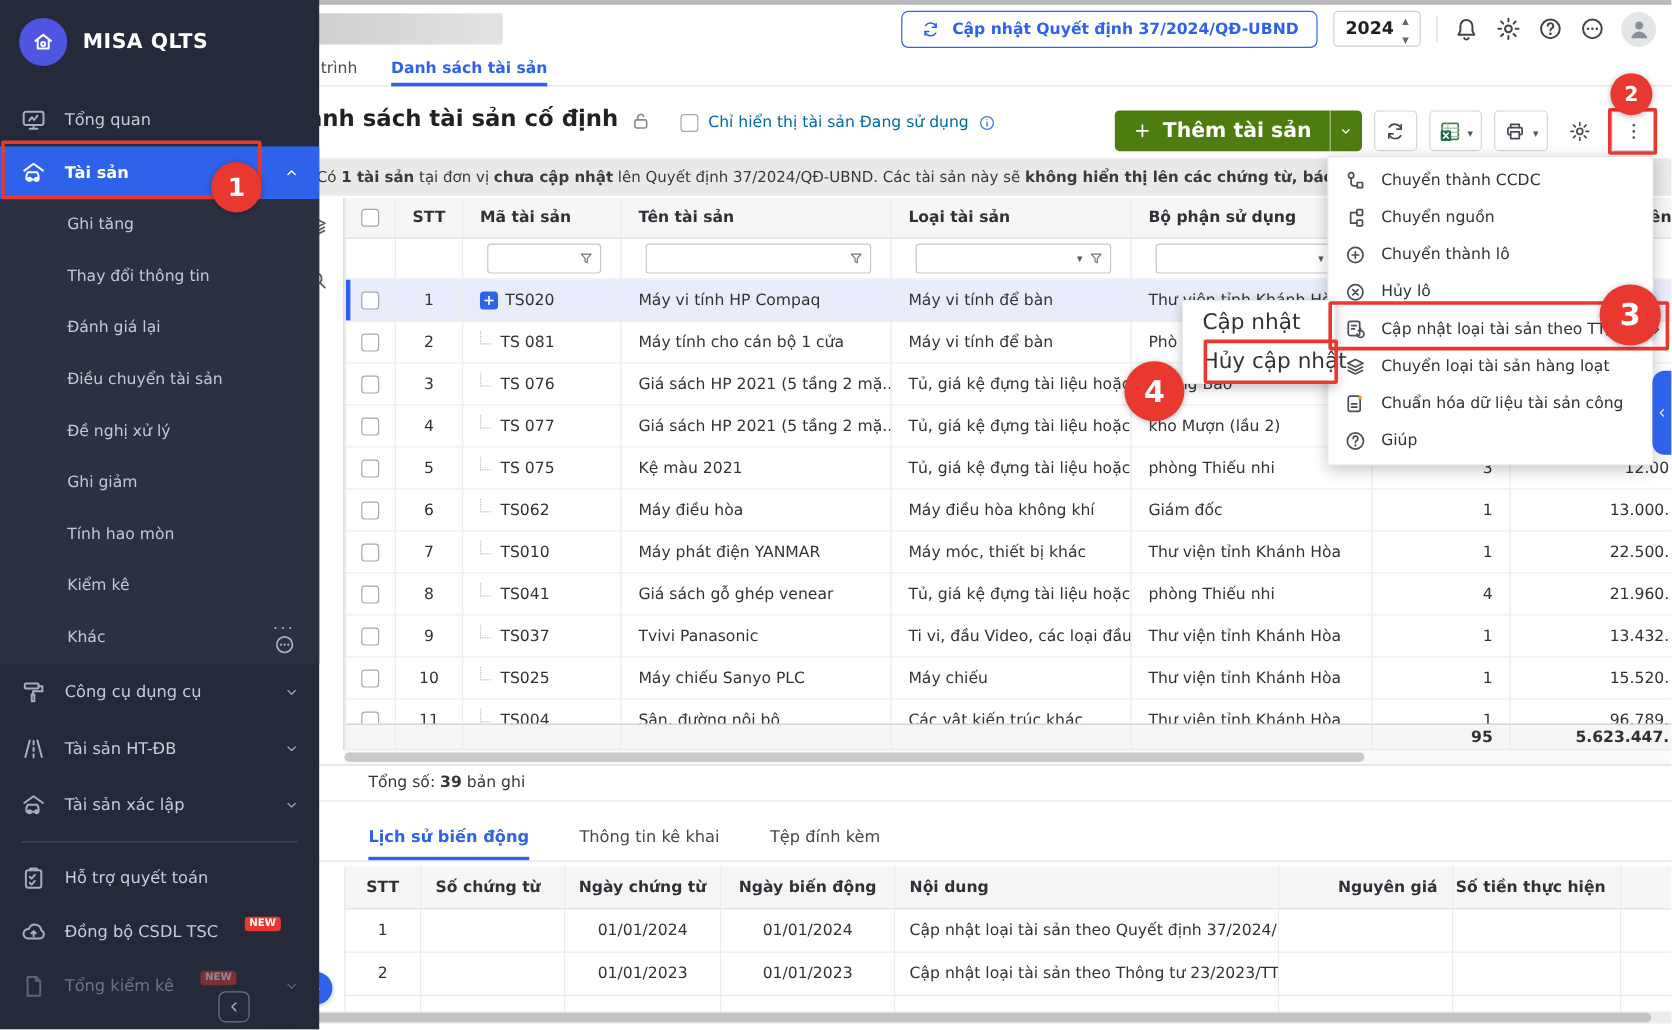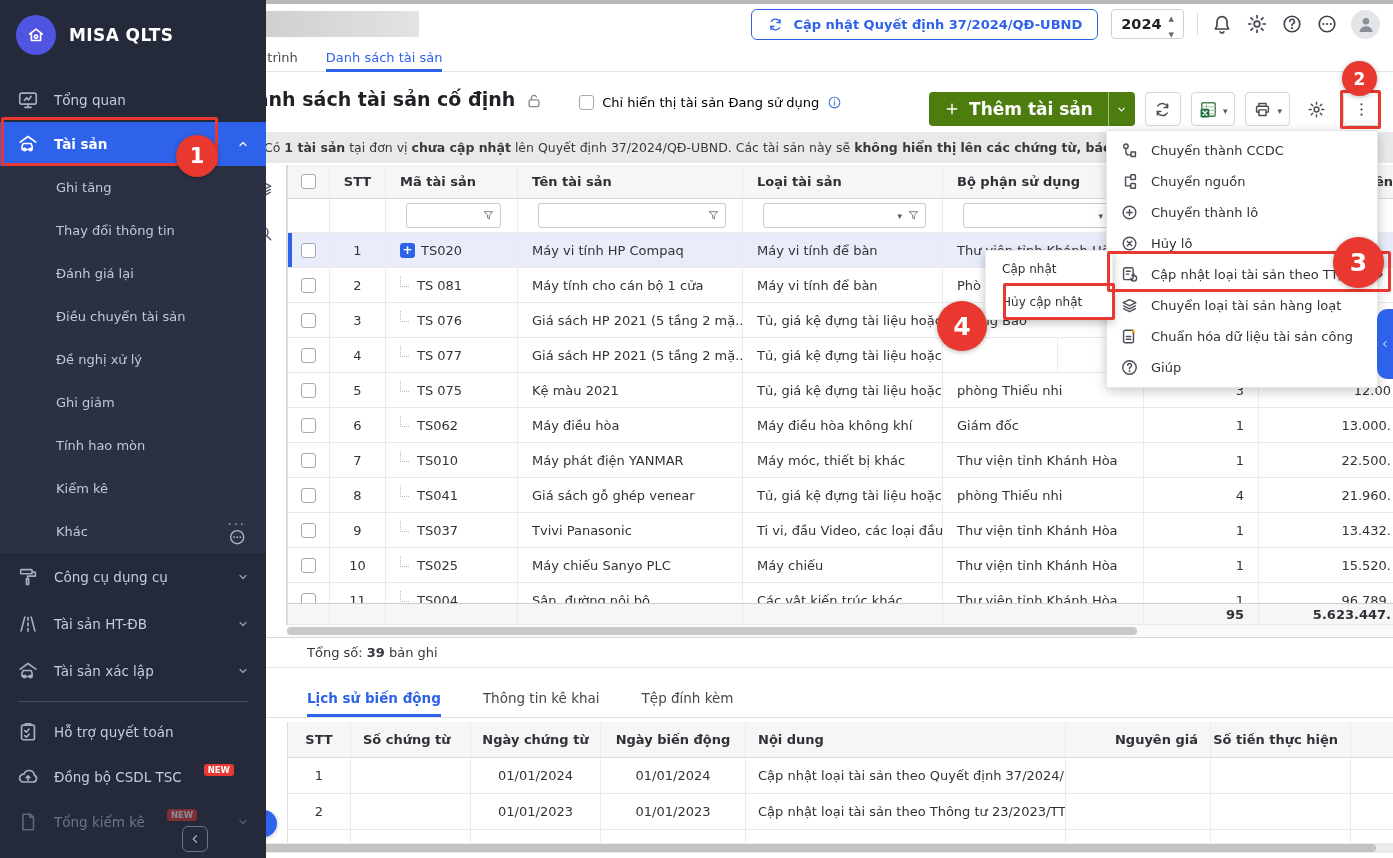--- a/index.html
+++ b/index.html
@@ -45,27 +45,27 @@
 .spinner{display:flex;flex-direction:column;color:#666;cursor:pointer}
 .sp-up::before{content:"▲";font-size:7px;line-height:6px}
 .sp-down::before{content:"▼";font-size:7px;line-height:6px}
 .vsep{width:1px;height:22px;background:#dcdcdc}
 .top-icon{width:22px;height:22px;color:#3f434a;cursor:pointer}
 .avatar{width:29px;height:29px;border-radius:50%;background:#e3e5e9;display:flex;align-items:center;justify-content:center;color:#8a9099;overflow:hidden;cursor:pointer}
 .avatar .icon{width:22px;height:22px}
 
 .tabs-row{position:absolute;top:44px;left:0;right:0;height:28px;border-bottom:1px solid #e3e3e3;display:flex;gap:28px;padding:0 15px;font-size:13px;color:#4a4a4a}
 .ptab{display:flex;align-items:center;height:100%;position:relative;cursor:pointer;white-space:nowrap}
-.ptab.active{color:#2f62ea;font-weight:normal}
+.ptab.active{color:#2f62ea;font-weight:bold}
 .ptab.active::after{content:"";position:absolute;left:0;right:0;bottom:-1px;height:3px;background:#2f62ea}
 
 .page-head{position:absolute;top:88px;left:18px;display:flex;align-items:flex-end;gap:10px}
 .page-title{font-size:19px;font-weight:bold;color:#1f2124;white-space:nowrap}
 .lock{width:18px;height:18px;color:#8a8a8a}
-.filter-check{display:flex;align-items:center;gap:8px;margin-left:26px;font-size:13px;color:#000000;cursor:pointer}
+.filter-check{display:flex;align-items:center;gap:8px;margin-left:14px;font-size:13px;color:#0369a1;cursor:pointer}
 .cb{width:15px;height:15px;border:1.5px solid #a4a8ae;border-radius:3px;background:#fff;flex:none;display:inline-block}
 .info-i{width:15px;height:15px;color:#4c7bd9}
 
 .toolbar{position:absolute;top:92px;right:14px;display:flex;gap:10px;align-items:center}
 .add-btn{background:#4d7c0f;color:#fff;height:34px;border-radius:4px;display:flex;font-size:17px;font-weight:bold;cursor:pointer;overflow:hidden}
 .add-main{padding:0 15px;display:flex;gap:9px;align-items:center}
 .add-main .icon{width:16px;height:16px}
 .add-caret{width:27px;border-left:1px solid rgba(255,255,255,.5);display:flex;align-items:center;justify-content:center}
 .add-caret .icon{width:11px;height:11px}
 .tool-btn{height:34px;min-width:36px;border:1px solid #d7d7d7;border-radius:4px;background:#fff;display:flex;align-items:center;justify-content:center;gap:5px;color:#474b52;padding:0 7px;cursor:pointer}
@@ -127,21 +127,21 @@
 .bottom-scroll .thumb2{position:absolute;left:4px;top:1px;width:1150px;height:8px;background:#c3c3c3;border-radius:4px}
 .next-fab{position:absolute;left:28px;top:810px;width:27px;height:27px;border-radius:50%;background:#2f62ea;color:#fff;display:flex;align-items:center;justify-content:center;cursor:pointer;box-shadow:0 1px 4px rgba(0,0,0,.25)}
 .next-fab .icon{width:12px;height:12px}
 
 
 .kebab-menu{position:absolute;left:1106px;top:130px;width:272px;background:#fff;border:1px solid #e6e6e6;border-radius:2px;box-shadow:0 3px 12px rgba(0,0,0,.22);z-index:20;padding:4px 0}
 .kmenu-item{height:31px;display:flex;align-items:center;gap:12px;padding:0 13px;font-size:13px;color:#2f3237;cursor:pointer;white-space:nowrap}
 .kmenu-item .icon{width:19px;height:19px;color:#4a4e55}
 .kmenu-item .icon.submenu-arrow{width:11px;height:11px;margin-left:auto;color:#333}
 .ctx-submenu{position:absolute;left:985px;top:250px;width:128px;background:#fff;border:1px solid #ededed;border-radius:2px;box-shadow:0 3px 10px rgba(0,0,0,.25);z-index:21;padding:1px 0}
-.ctx-item{height:33px;display:flex;align-items:center;padding:16px 16px;font-size:12px;color:#2f3237;cursor:pointer;white-space:nowrap}
+.ctx-item{height:33px;display:flex;align-items:center;padding:16px 16px;font-size:18px;color:#2f3237;cursor:pointer;white-space:nowrap}
 .blue-handle{position:absolute;left:1377px;top:309px;width:16px;height:70px;background:#2f62ea;border-radius:10px 0 0 10px;z-index:22;display:flex;align-items:center;justify-content:center;color:#fff;cursor:pointer}
 .blue-handle .icon{width:10px;height:10px}
 .rbox{position:absolute;border:3px solid #e8382f;border-radius:2px;z-index:30;pointer-events:none}
 .r1{left:1px;top:117px;width:217px;height:49px}
 .r2{left:1340px;top:90px;width:41px;height:39px}
 .r3{left:1107px;top:251px;width:284px;height:41px}
 .r4{left:1003px;top:283px;width:112px;height:37px}
 .abadge{position:absolute;background:#e8382f;color:#fff;border-radius:50%;display:flex;align-items:center;justify-content:center;font-weight:bold;z-index:31;box-shadow:0 1px 5px rgba(0,0,0,.3)}
 .b1{left:176px;top:135px;width:42px;height:42px;font-size:21px}
 .b2{left:1342px;top:61px;width:35px;height:35px;font-size:17px}
@@ -591,20 +591,21 @@
               <div class="cell c0">
                 <span class="cb"></span>
               </div>
               <div class="cell c1 ctr">4</div>
               <div class="cell c2 codecell">
                 <span class="tree"></span>
                 <span>TS 077</span>
               </div>
               <div class="cell c3">Giá sách HP 2021 (5 tầng 2 mặ...</div>
               <div class="cell c4">Tủ, giá kệ đựng tài liệu hoặc tr...</div>
+              <div class="cell c5">kho Mượn (lầu 2)</div>
               <div class="cell c6 num"></div>
               <div class="cell c7 num cost"></div>
             </div>
             <div class="trow drow">
               <div class="cell c0">
                 <span class="cb"></span>
               </div>
               <div class="cell c1 ctr">5</div>
               <div class="cell c2 codecell">
                 <span class="tree"></span>

